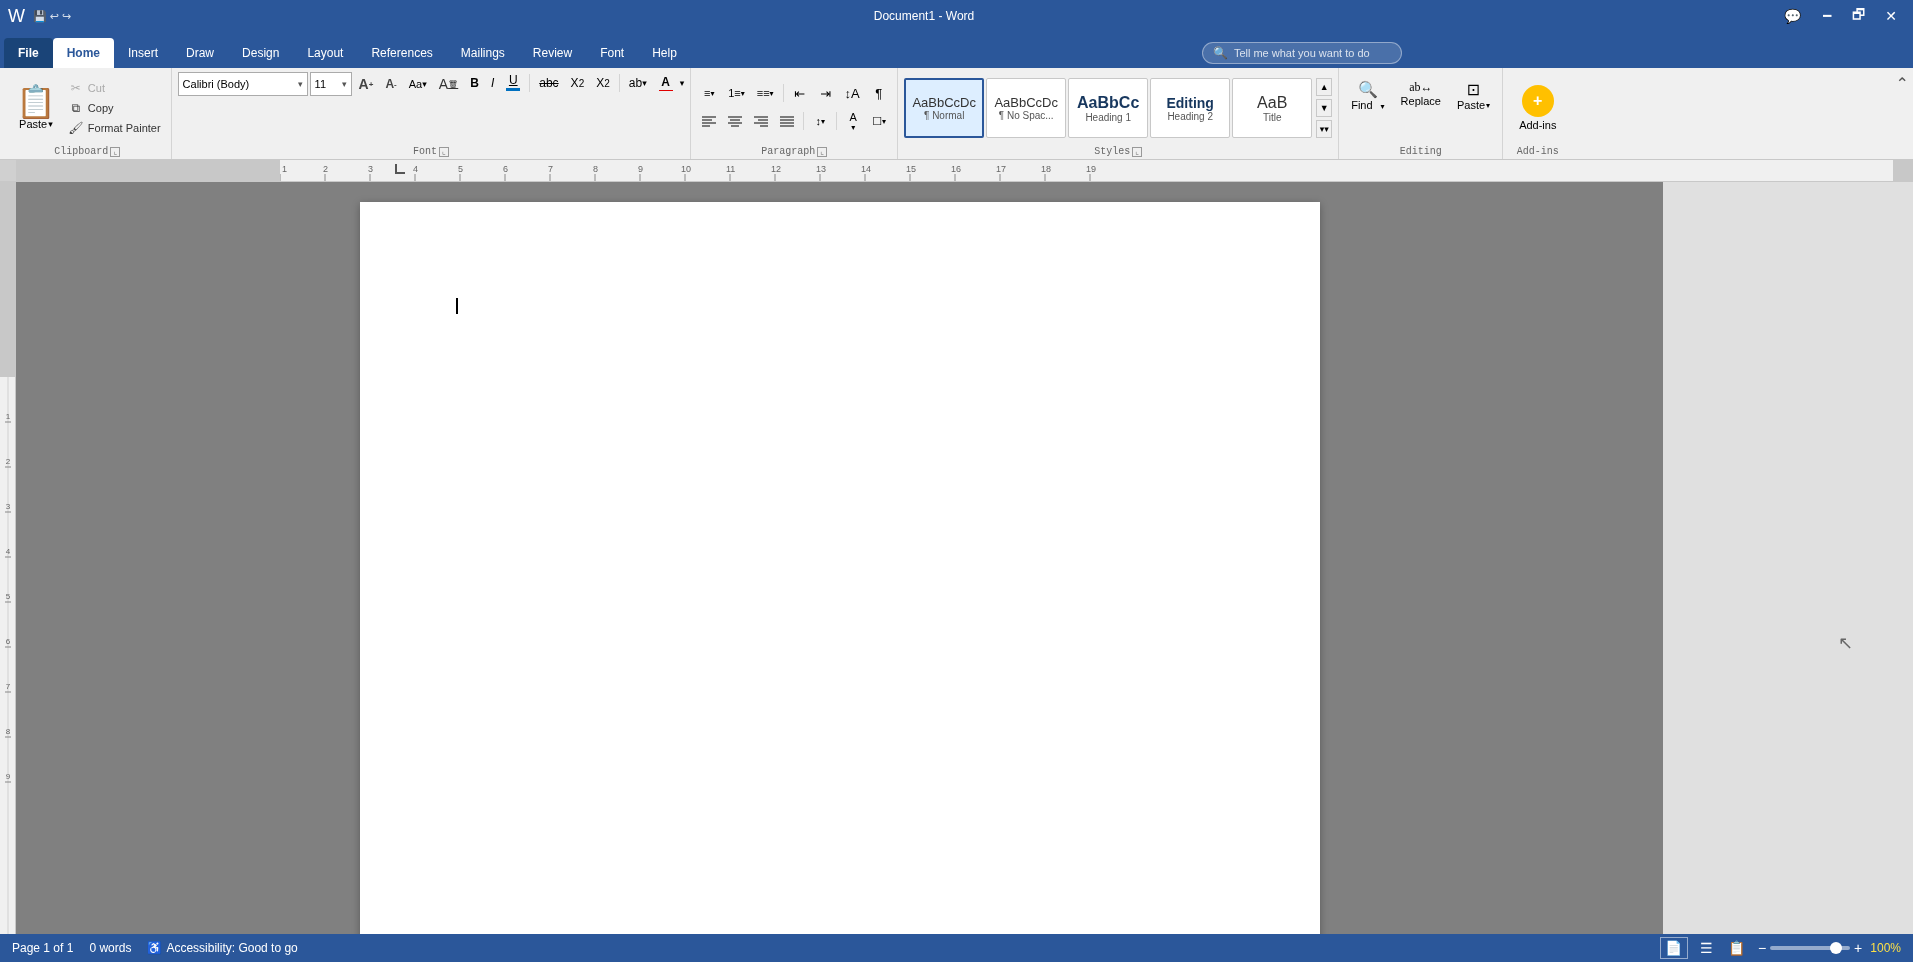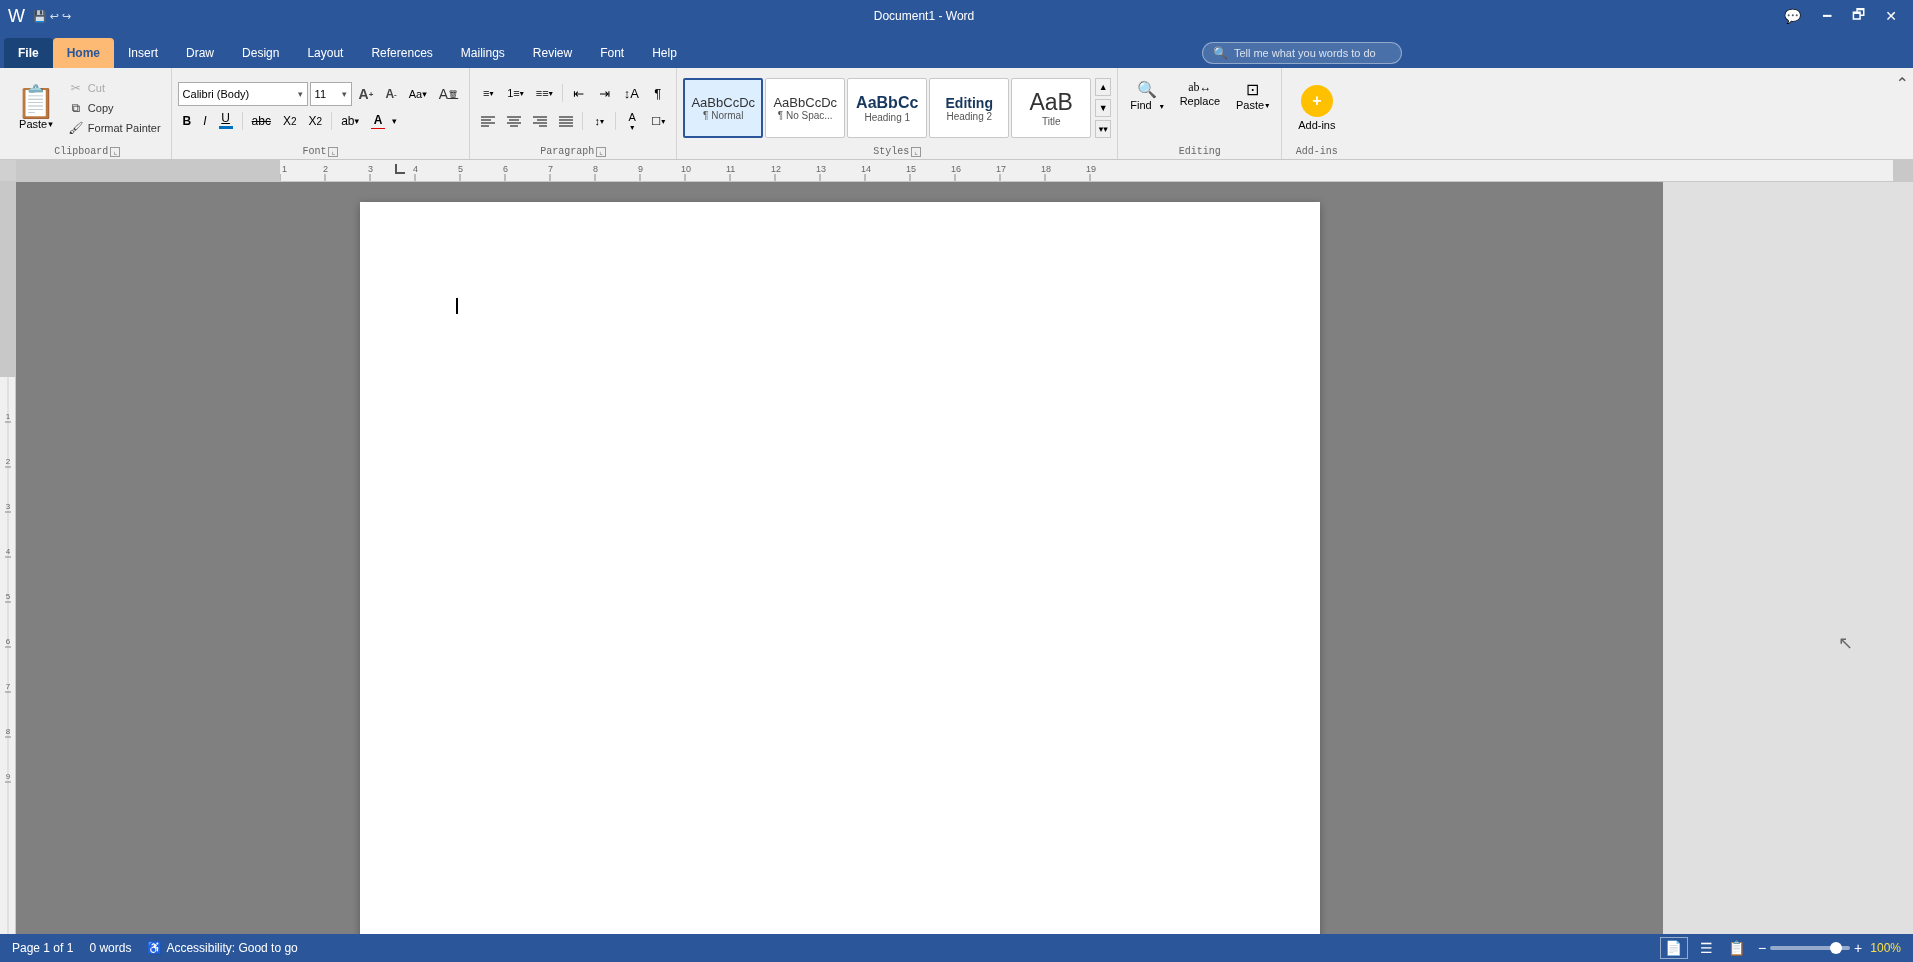--- a/index.html
+++ b/index.html
@@ -30,21 +30,21 @@
     .ribbon-tab {
       padding: 6px 14px;
       color: white;
       font-size: 12px;
       cursor: pointer;
       border-radius: 4px 4px 0 0;
       height: 30px;
       display: flex;
       align-items: center;
     }
-    .ribbon-tab.active { background: #fdba74; color: #2b579a; font-weight: 600; }
+    .ribbon-tab.active { background: #ffffff; color: #2b579a; font-weight: 600; }
 
     
     .ribbon {
       background: #f0f0f0;
       border-bottom: 1px solid #c8c8c8;
       display: flex;
       align-items: stretch;
       padding: 0 4px;
       height: 92px;
     }
@@ -394,21 +394,21 @@
   <div class="ribbon-tab">Design</div>
   <div class="ribbon-tab">Layout</div>
   <div class="ribbon-tab">References</div>
   <div class="ribbon-tab">Mailings</div>
   <div class="ribbon-tab">Review</div>
   <div class="ribbon-tab">Font</div>
   <div class="ribbon-tab">Help</div>
   <div style="flex:1; display:flex; align-items:center; justify-content:center; padding-bottom:4px;">
     <div class="tell-me-box">
       <span>🔍</span>
-      <span style="color:rgba(255,255,255,0.8); font-size:11px;">Tell me what you words to do</span>
+      <span style="color:rgba(255,255,255,0.8); font-size:11px;">Tell me what you want to do</span>
     </div>
   </div>
 </div>
 
 <div class="ribbon">
 
   <div class="ribbon-group">
     <div class="ribbon-group-content">
       <div class="paste-btn">
         <div style="font-size:32px; color:#2b579a; line-height:1;">📋</div>
@@ -432,21 +432,21 @@
         </div>
       </div>
     </div>
     <div class="ribbon-group-label">
       <span>Clipboard</span>
       <span class="ribbon-group-label-expand">⌞</span>
     </div>
   </div>
 
   <div class="ribbon-group" style="min-width:220px;">
-    <div class="ribbon-group-content" style="flex-direction:column; align-items:flex-start; gap:2px; justify-content:center;">
+    <div class="ribbon-group-content" style="flex-direction:row; align-items:flex-start; gap:2px; justify-content:center;">
 
       <div class="font-row">
         <div class="font-name-box">
           <span style="font-size:11px;">Calibri (Body)</span>
           <span class="dropdown-arrow">▾</span>
         </div>
         <div class="font-size-box">
           <span style="font-size:11px;">11</span>
           <span class="dropdown-arrow">▾</span>
         </div>
@@ -579,21 +579,21 @@
           <div class="style-h1-preview">AaBbCc</div>
           <div class="style-item-label">Heading 1</div>
         </div>
 
         <div class="style-item">
           <div class="style-h2-preview">Editing</div>
           <div class="style-item-label">Heading 2</div>
         </div>
 
         <div class="style-item">
-          <div class="style-title-preview" style="font-size:23px;">AaB</div>
+          <div class="style-title-preview" style="font-size:16px;">AaB</div>
           <div class="style-item-label">Title</div>
         </div>
 
         <div class="styles-scroll">
           <div class="styles-scroll-btn">▲</div>
           <div class="styles-scroll-btn">▼</div>
           <div class="styles-scroll-btn">▾▾</div>
         </div>
       </div>
     </div>

